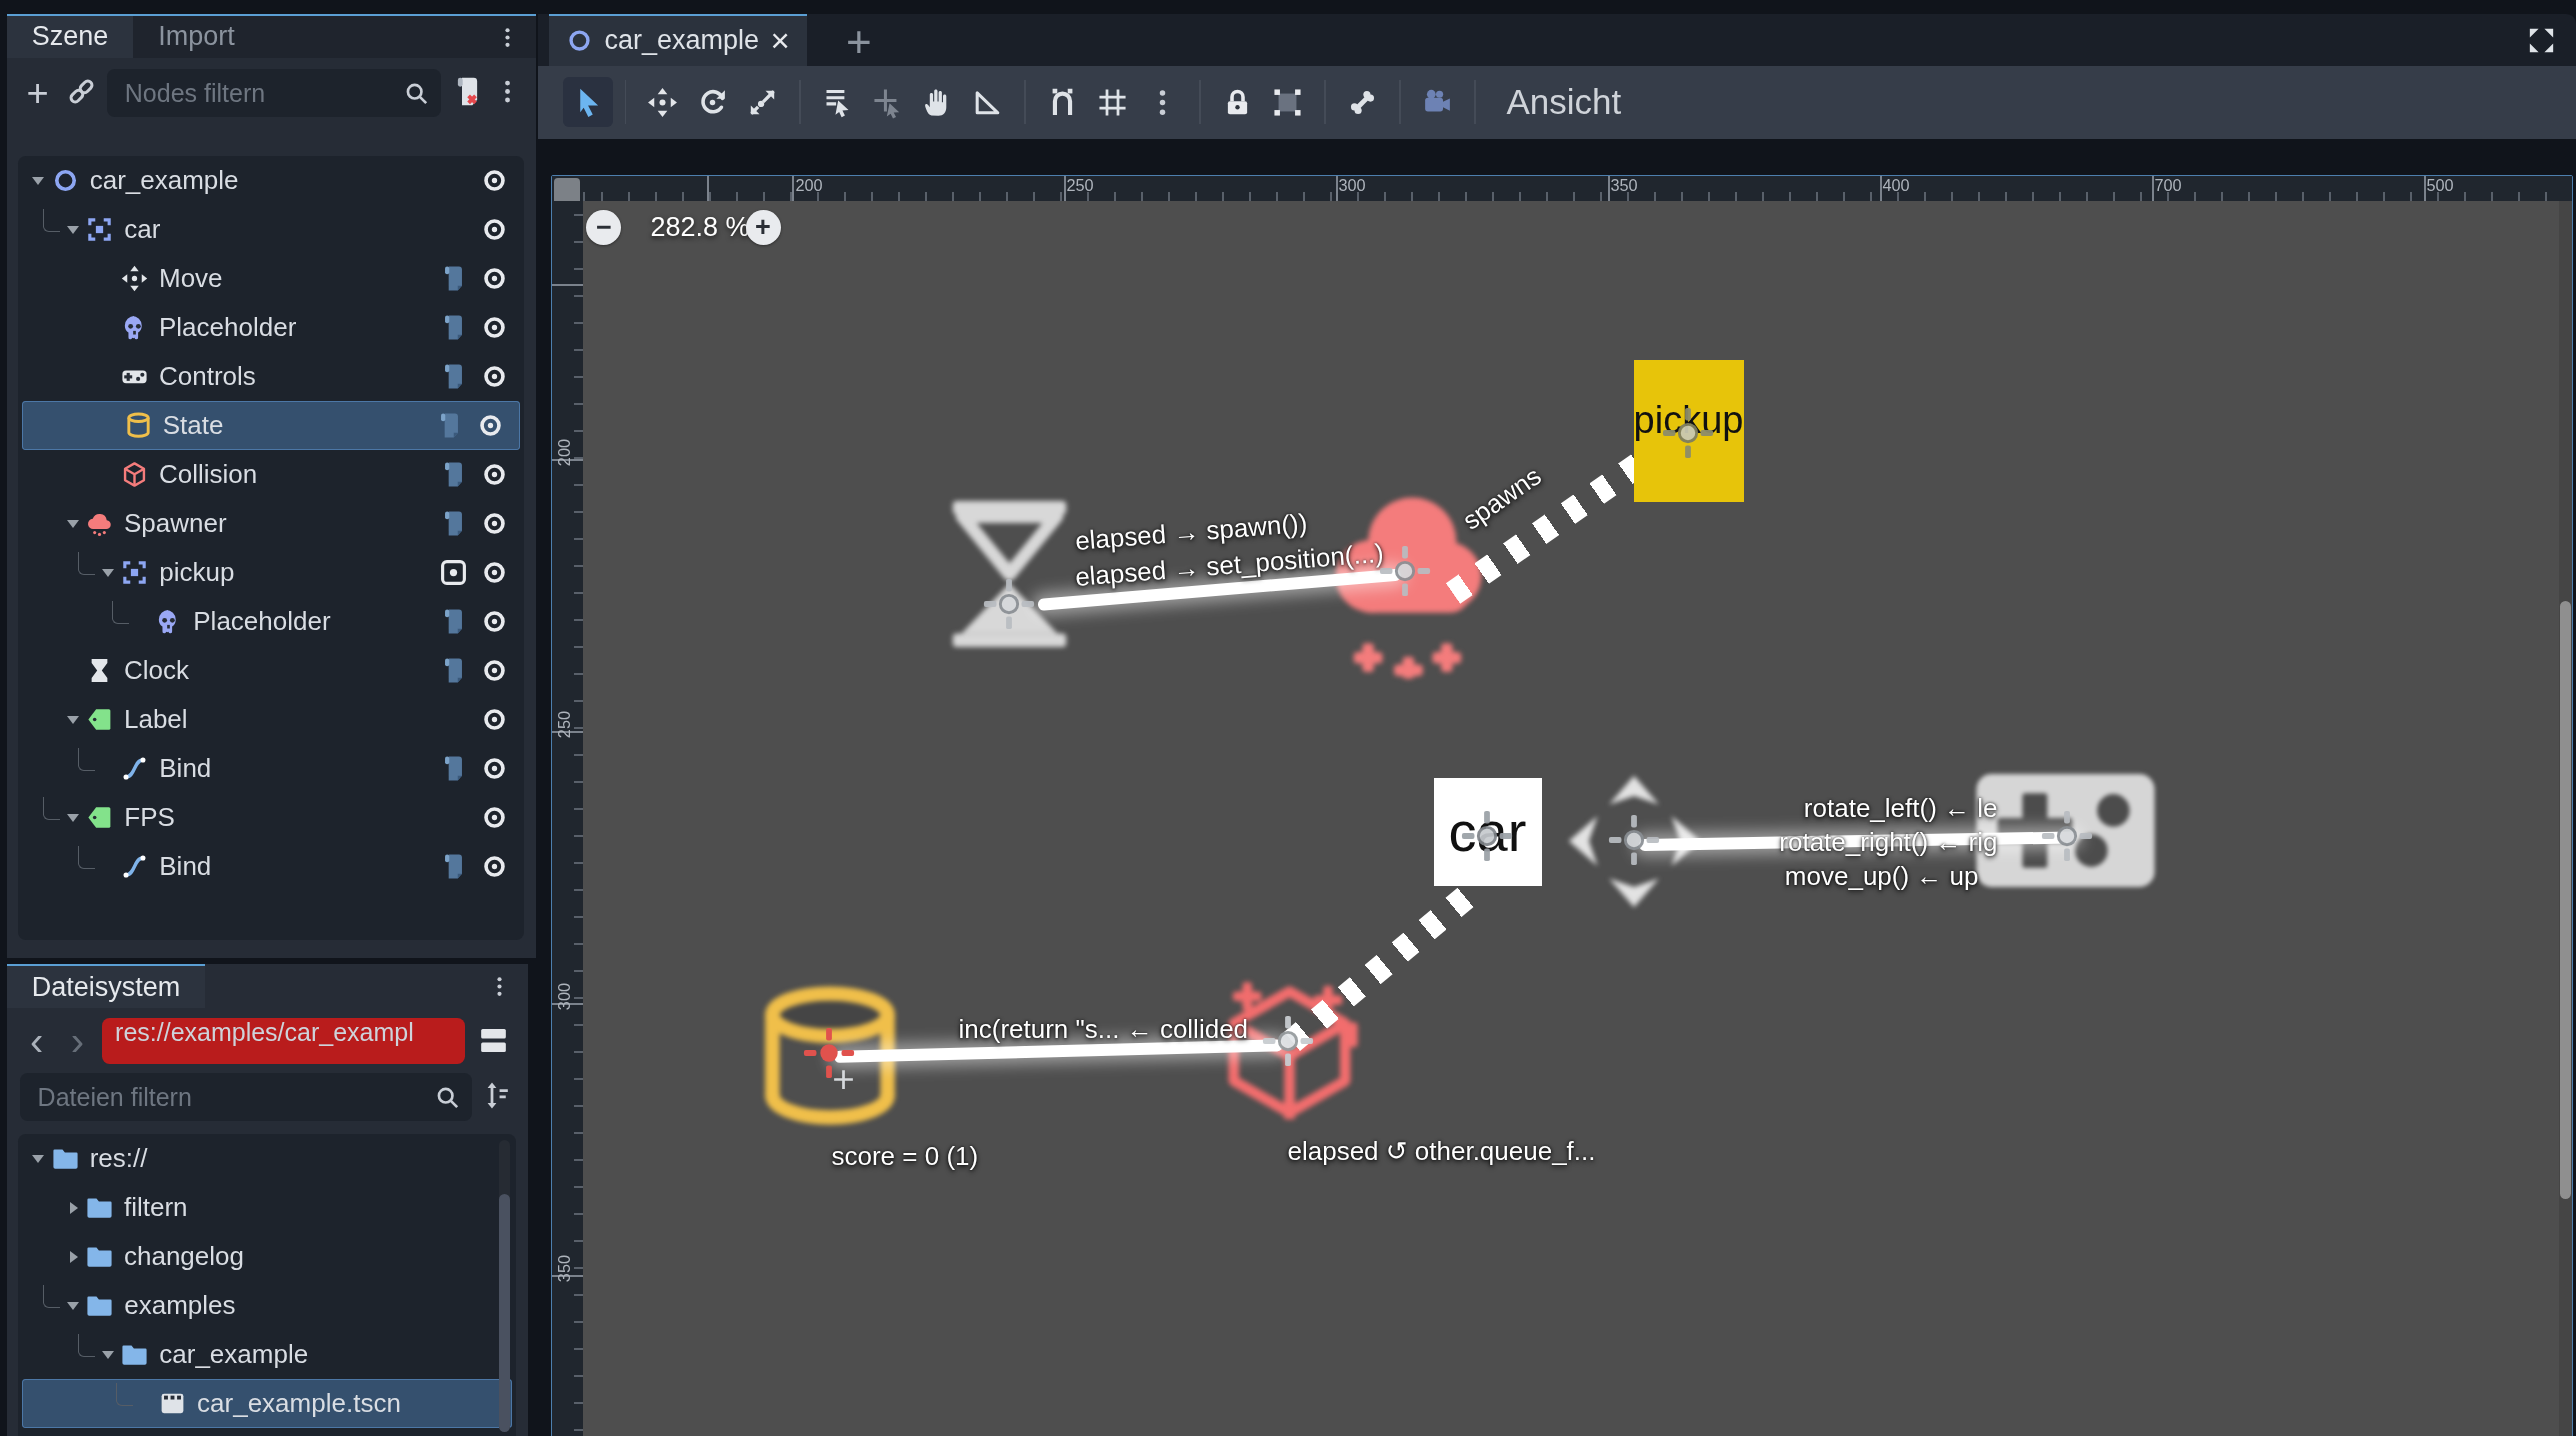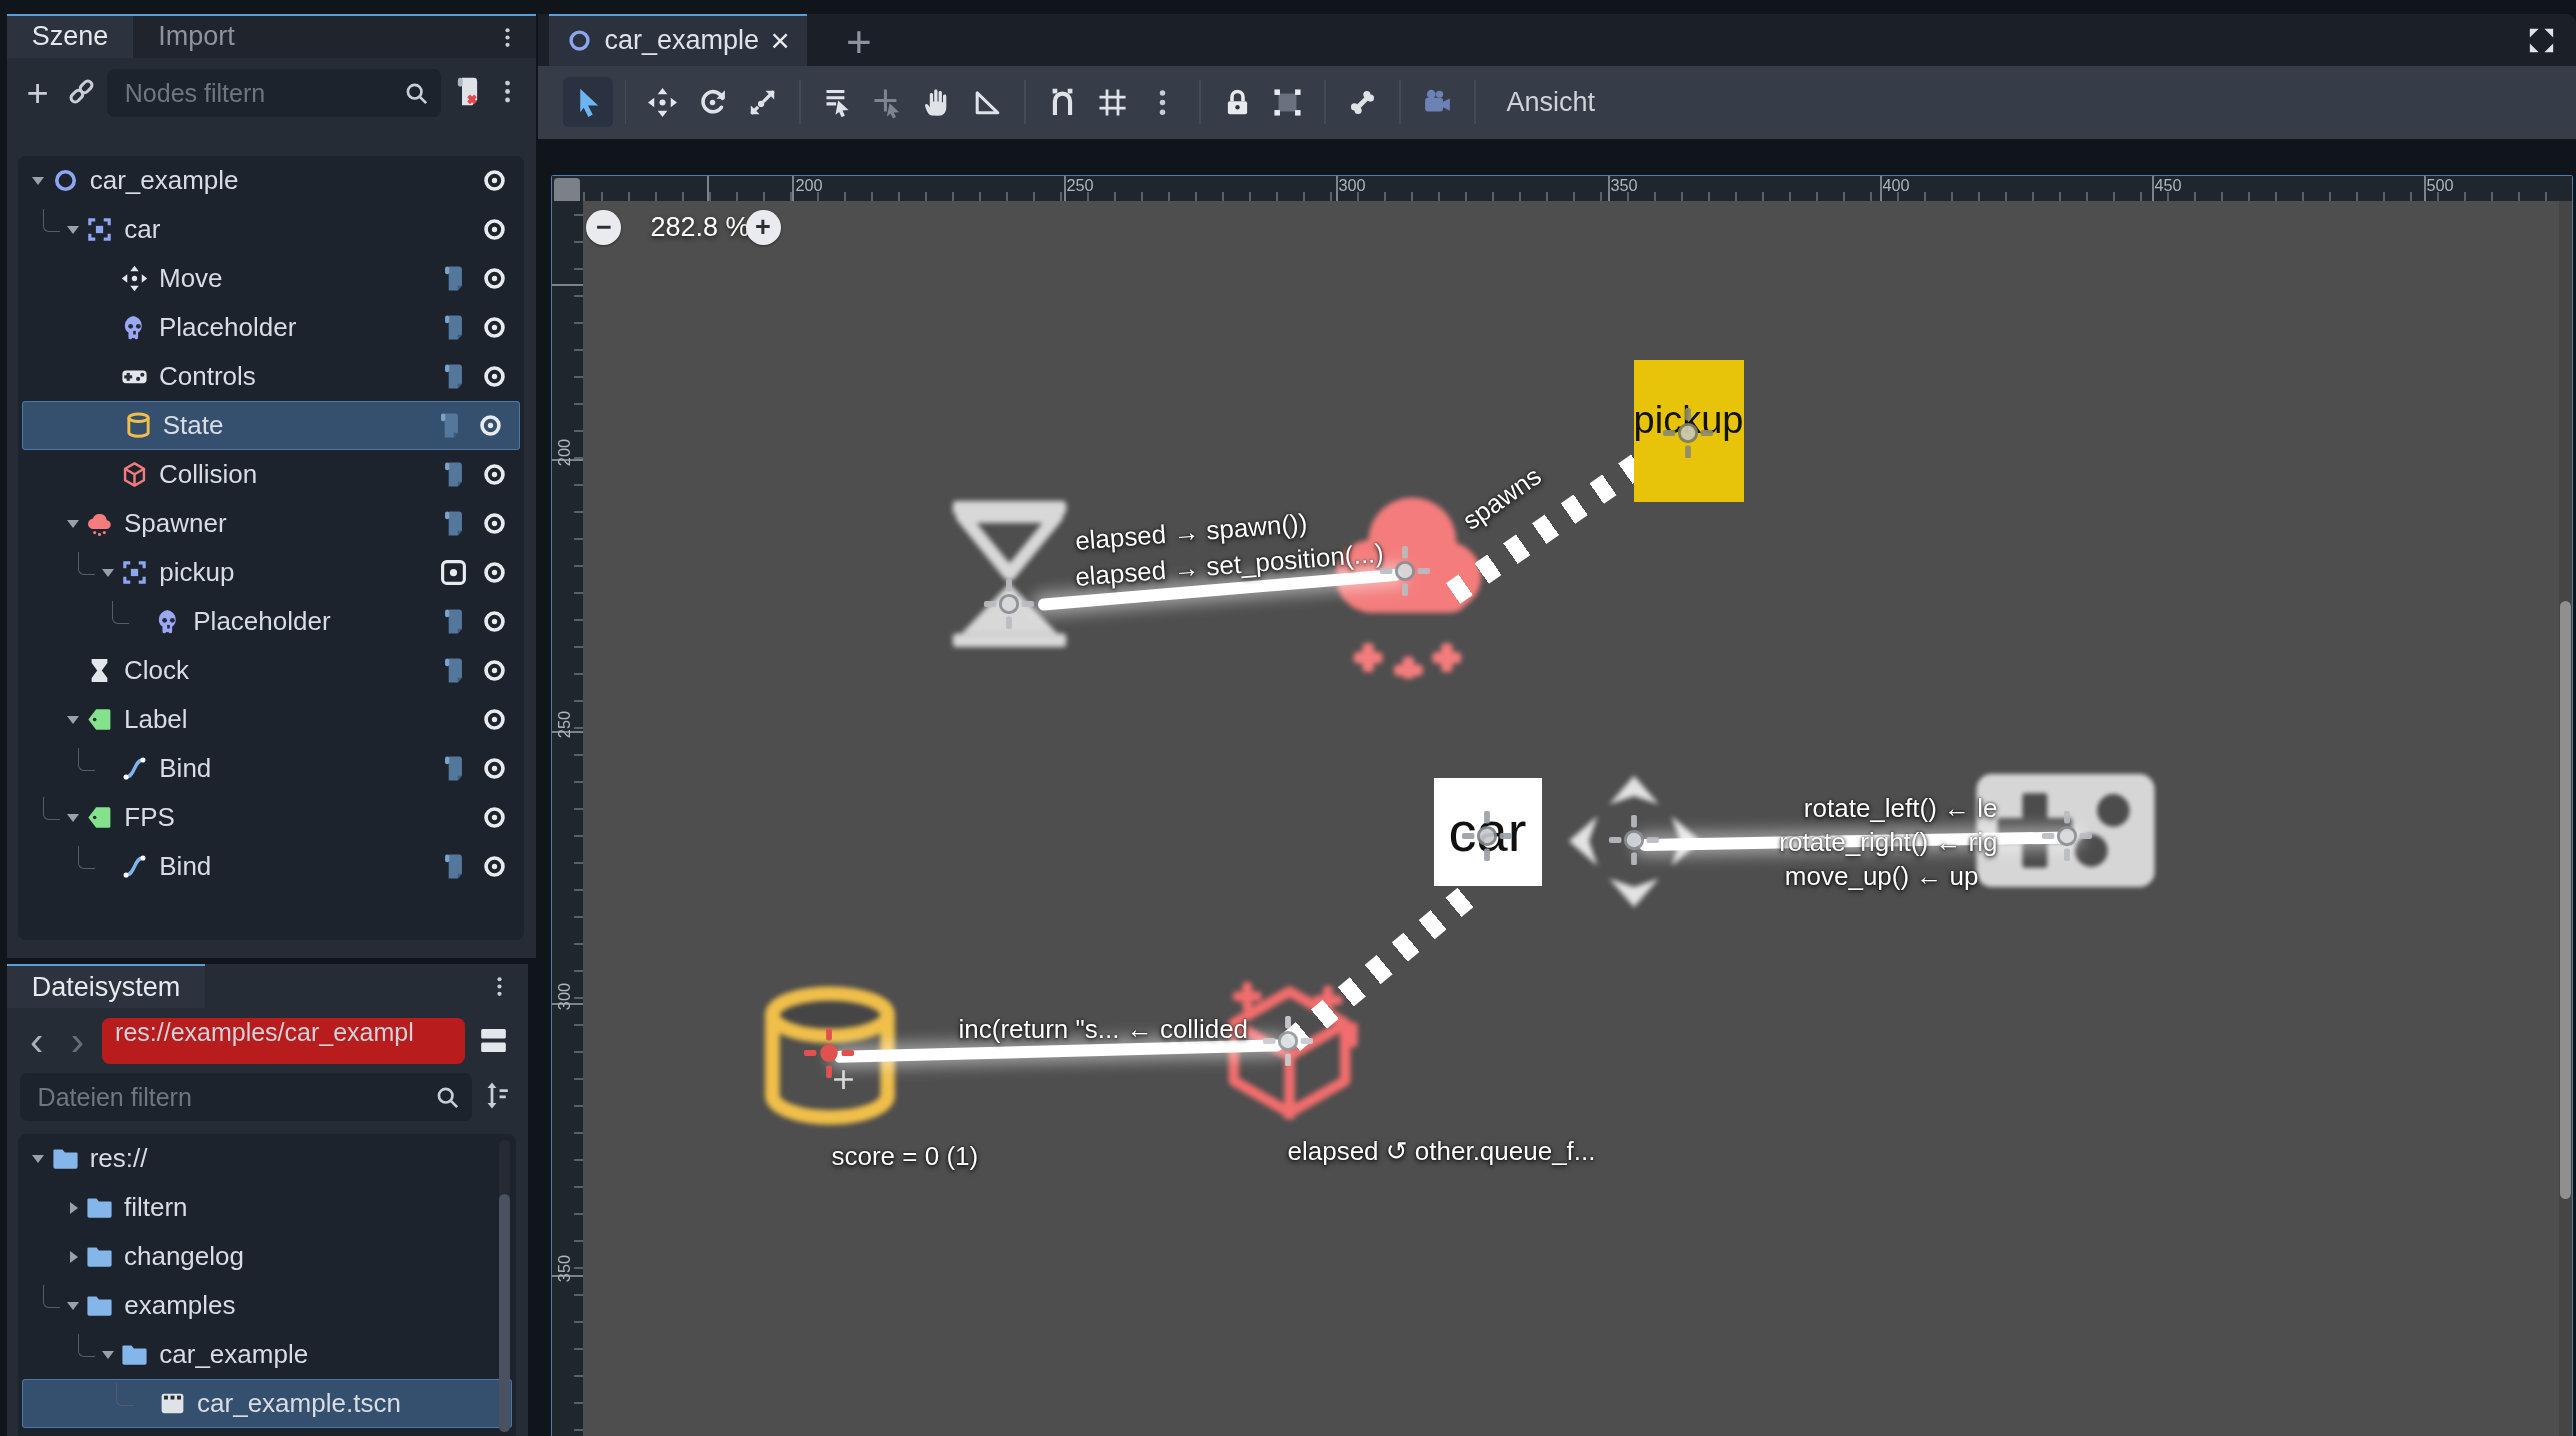--- a/index.html
+++ b/index.html
@@ -60,21 +60,21 @@
   .scene-tab .lbl{font-size:27px;color:#dfe3e8;}
   .scene-tab .x{font-size:33px;color:#e8eaee;line-height:27px;}
   .newtab{position:absolute;left:308px;top:3.8px;font-size:44px;color:#8b939e;}
   .expand-btn{position:absolute;right:17.3px;top:9.6px;}
 
   #toolbar{position:absolute;left:0;top:52px;right:0;height:73px;background:#363d49;display:flex;align-items:center;padding-left:25px;}
   .tb{width:50px;height:50px;display:flex;align-items:center;justify-content:center;border-radius:5.8px;}
   .tb svg{width:33px;height:33px;}
   .tb.active{background:#2a3140;}
   .tbsep{width:1.9px;height:44px;background:#444b57;margin:0 11.5px;}
-  .tb-label{font-size:27px;color:#cfd3d9;margin-left:9.6px;padding:0 9.6px;}
+  .tb-label{font-size:35px;color:#cfd3d9;margin-left:9.6px;padding:0 9.6px;}
 
   
   #vframe{position:absolute;left:12.5px;top:125px;right:2.9px;height:1290px;border:1.9px solid #4d7fae;background:#20262e;border-radius:1.9px;margin-top:36px;}
   #hruler{position:absolute;left:31px;top:0;right:0;height:25px;background:#20262e;
     background-image:
       repeating-linear-gradient(90deg,#59606a 0 1.9px,transparent 1.9px 27px),
       repeating-linear-gradient(90deg,#7b828c 0 1.9px,transparent 1.9px 272px);
     background-position:18px bottom,209px 0;
     background-size:auto 8.7px,auto 100%;
     background-repeat:repeat-x,repeat-x;}
@@ -825,21 +825,21 @@
       </div>
 
     <div id="vframe">
       <div id="rcorner"></div>
       <div id="hruler">
           <span class="hrlab" style="left: 213px;">200</span>
           <span class="hrlab" style="left: 484px;">250</span>
           <span class="hrlab" style="left: 756px;">300</span>
           <span class="hrlab" style="left: 1028px;">350</span>
           <span class="hrlab" style="left: 1300px;">400</span>
-          <span class="hrlab" style="left: 1572px;">450</span>
+          <span class="hrlab" style="left: 1572px;">700</span>
           <span class="hrlab" style="left: 1844px;">500</span>
         </div>
       <div id="vruler">
           <span class="vrlab" style="top: 238px;">200</span>
           <span class="vrlab" style="top: 510px;">250</span>
           <span class="vrlab" style="top: 782px;">300</span>
           <span class="vrlab" style="top: 1054px;">350</span>
         </div>
 
       <div id="canvas">

